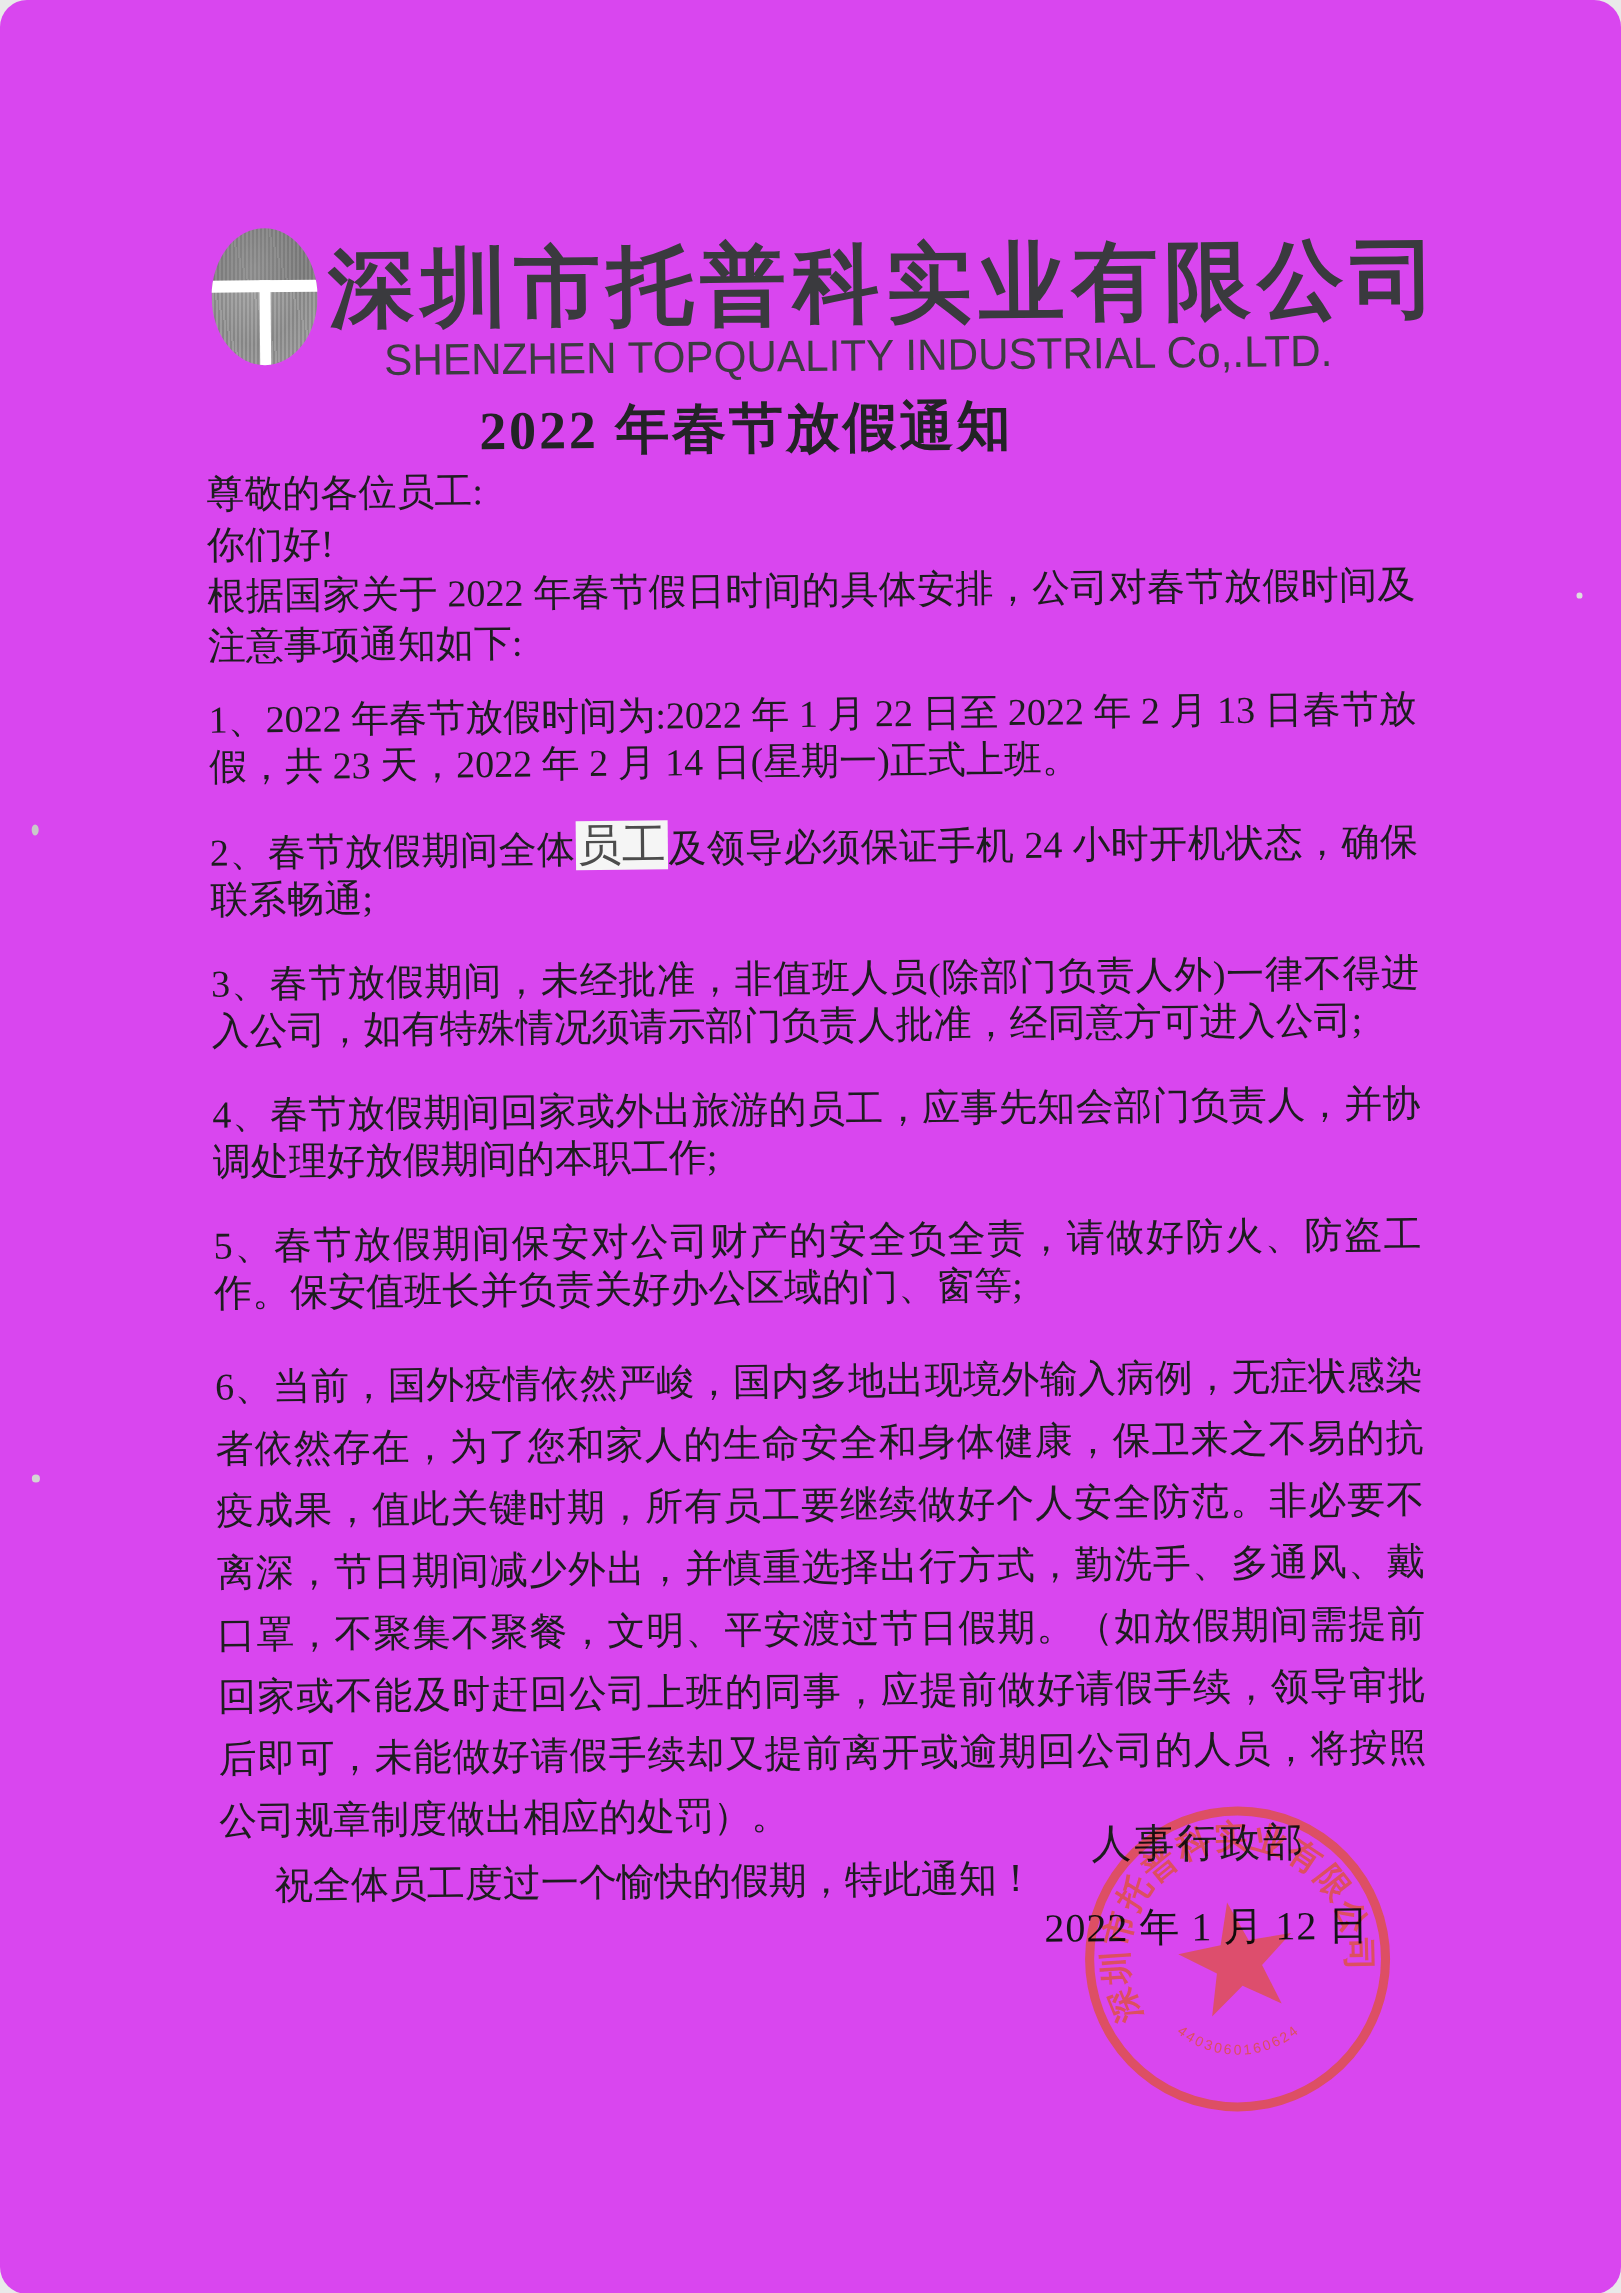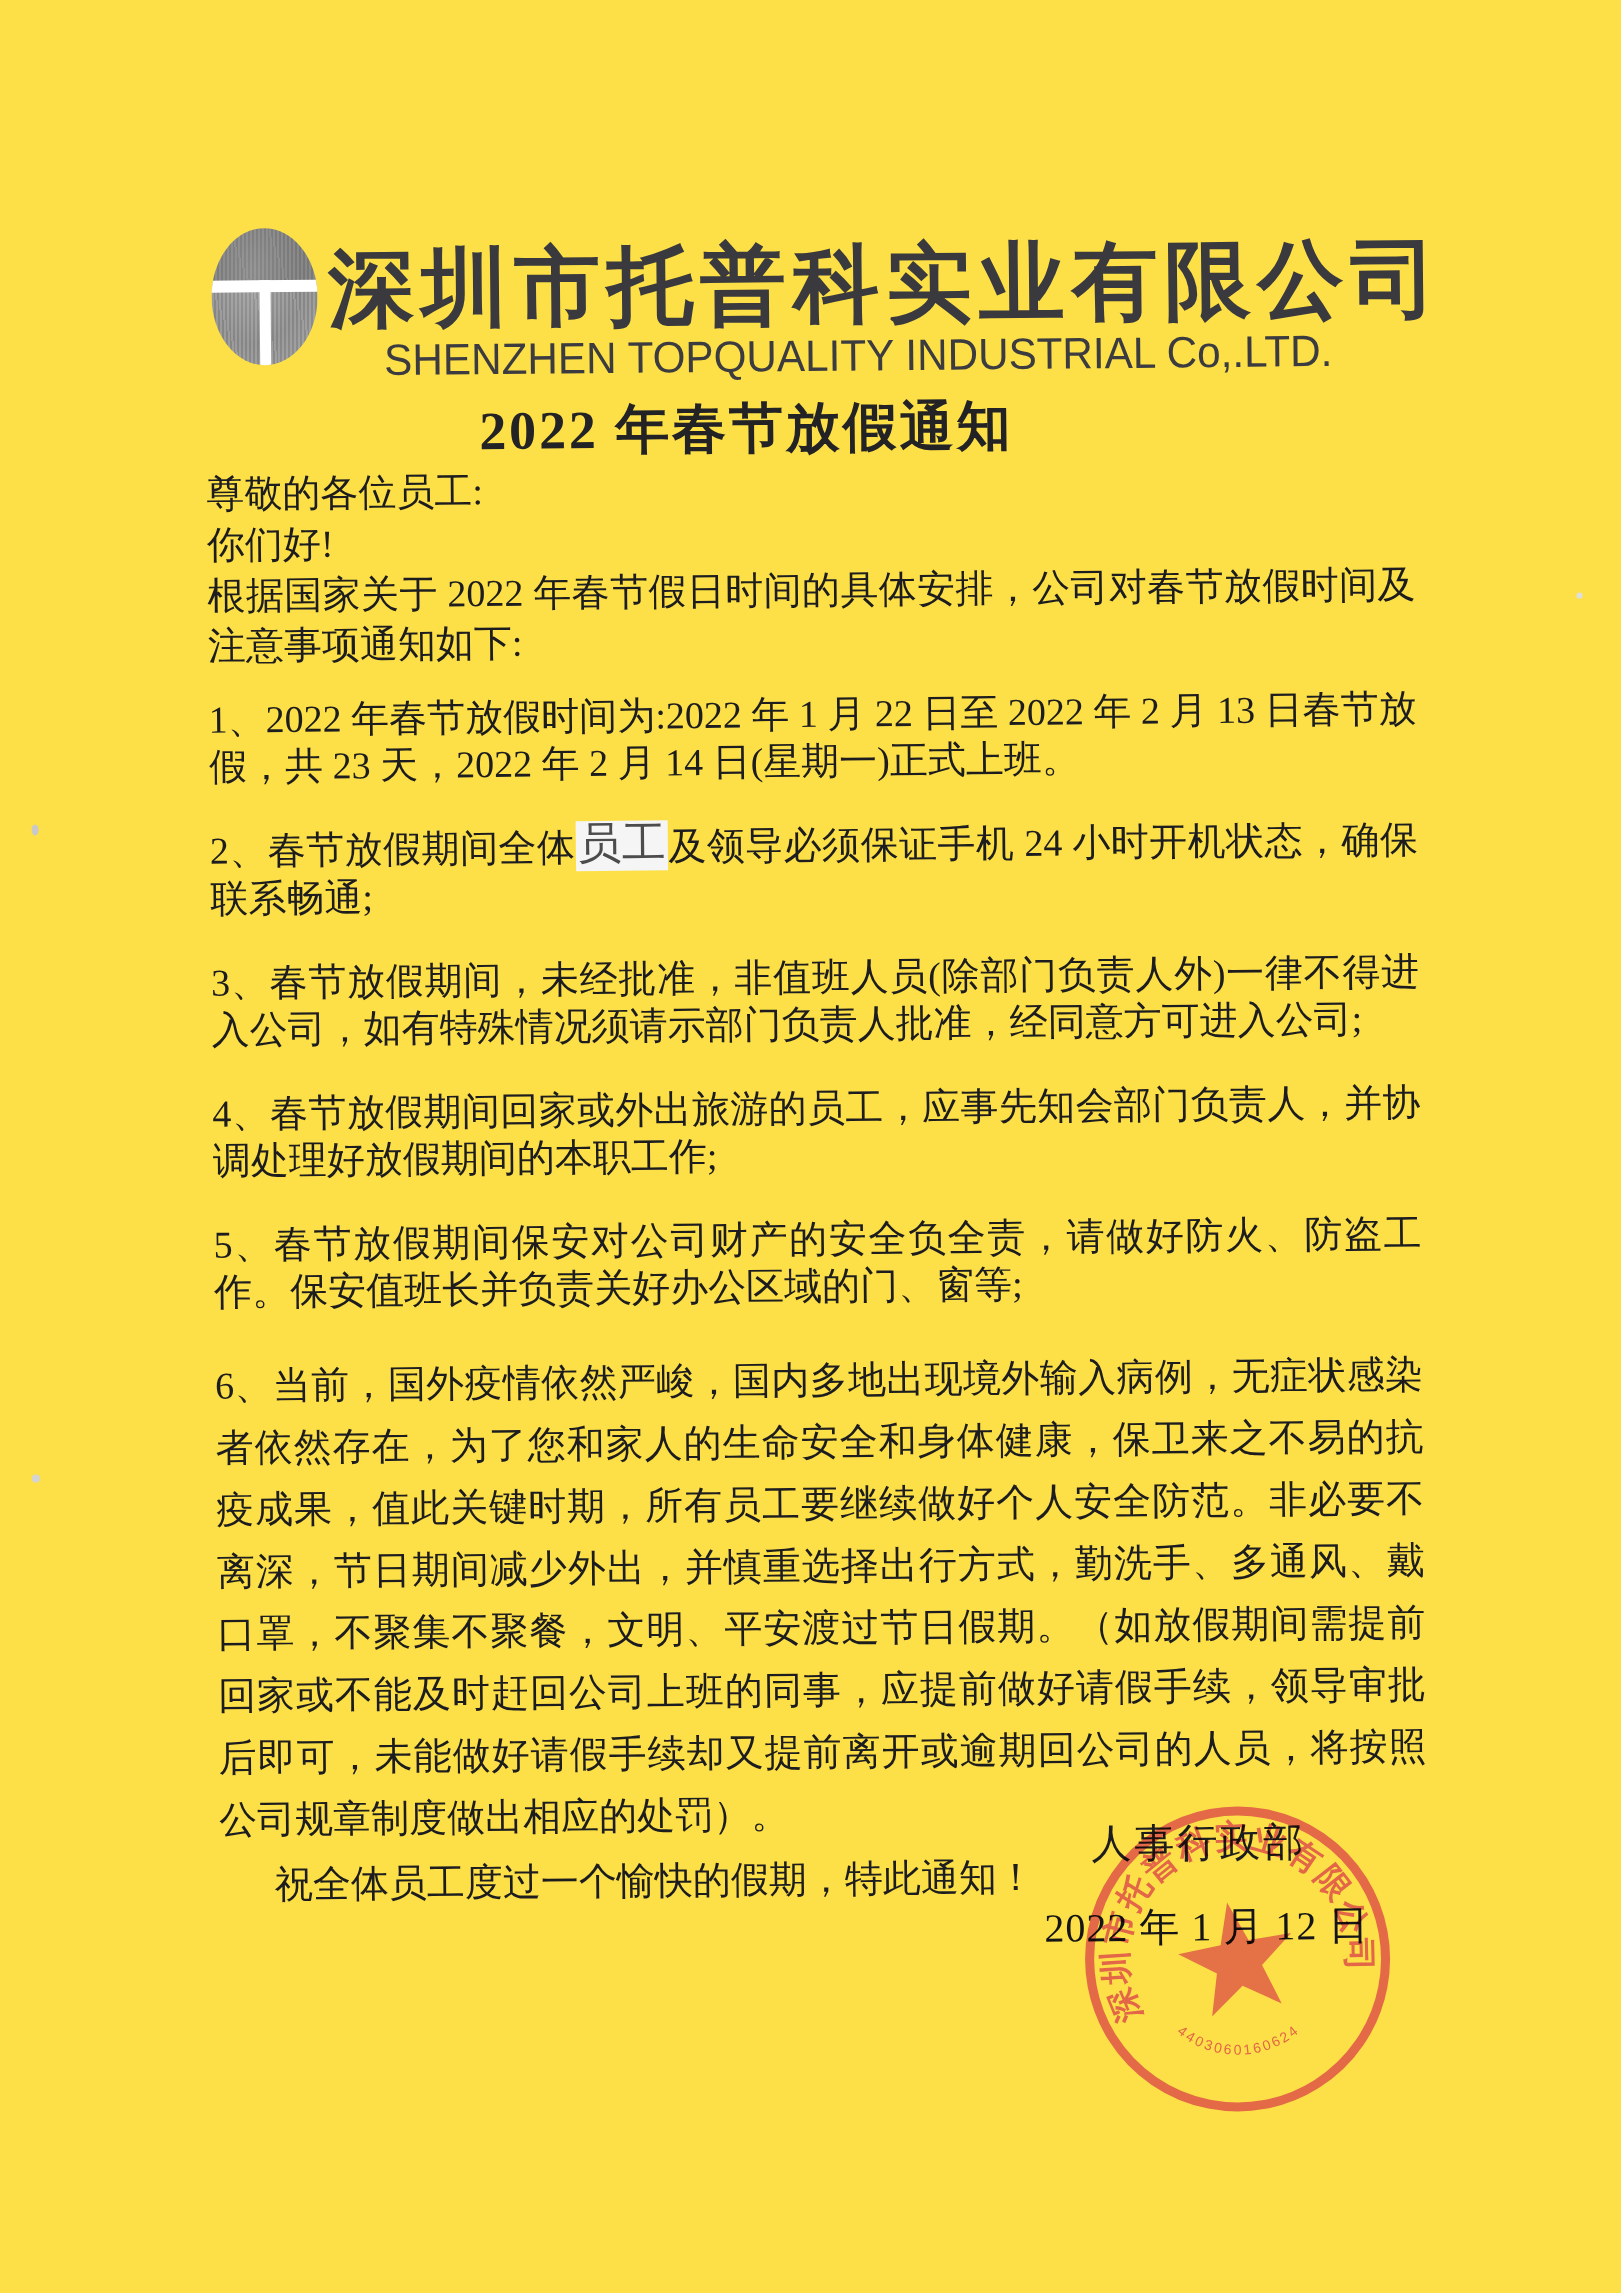--- a/index.html
+++ b/index.html
@@ -1,20 +1,21 @@
 <!DOCTYPE html>
 <html><head>
 <meta charset="utf-8">
 <style>
   html,body { margin:0; padding:0; background:#e9e9e9; }
   .page {
     position:relative; width:1621px; height:2294px;
-    background:#fde047; overflow:hidden;
+    background:#d946ef; overflow:hidden;
     font-family:"Liberation Serif","DejaVu Serif",serif;
     color:#1d1d1f;
+    border-radius:27px;
   }
   .sheet { position:absolute; inset:0; transform:rotate(-0.55deg); transform-origin:50% 42%; }
 
   
   .logo { position:absolute; left:218px; top:223px; width:106px; height:137px; }
   .logo .sphere{
     position:absolute; inset:0; border-radius:50%;
     background:
       repeating-linear-gradient(90deg, rgba(255,255,255,.18) 0 2px, rgba(0,0,0,0) 2px 3.9px),
       radial-gradient(ellipse at 40% 32%, #9d9d9d 0%, #858585 55%, #949494 100%);
@@ -40,21 +41,21 @@
     font-size:54px; font-weight:700; letter-spacing:2.9px; color:#232326;
   }
 
   
   .body-text{ position:absolute; left:211px; top:463px; width:1208px; }
   .para{ margin:0; font-size:38px; line-height:50px; text-align:justify; }
   .greet{ line-height:51px; }
   .item{ margin-top:37px; line-height:47px; }
   .item-wide{ margin-top:39px; line-height:62px; }
   .inserted{
-    font-family:Liberation Mono, monospace;
+    font-family:Liberation Serif, serif;
     font-size:44px; color:#4c4c4c; background:#f5f5f5;
     position:relative; top:-2px; padding:0 2px;
   }
   .closing{ margin-top:9.8px; text-indent:55px; line-height:51px; }
 
   
   .signature{
     position:absolute; left:1083px; top:1819px;
     font-size:40px; letter-spacing:2.9px; color:#1d1d1f; white-space:nowrap;
   }

